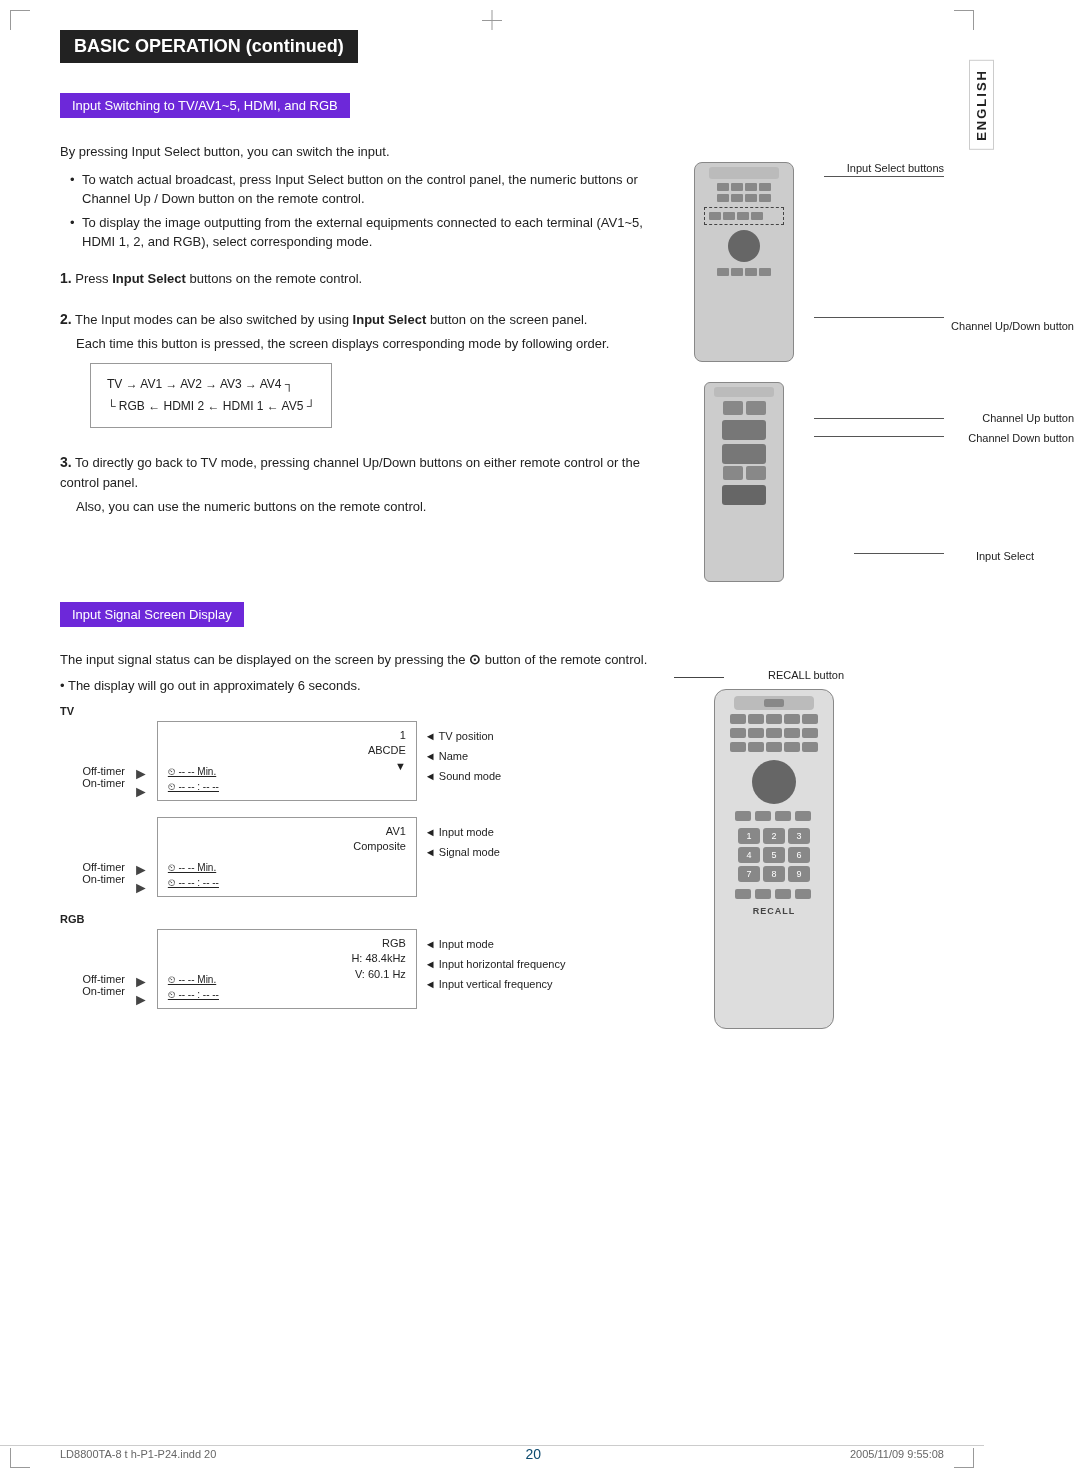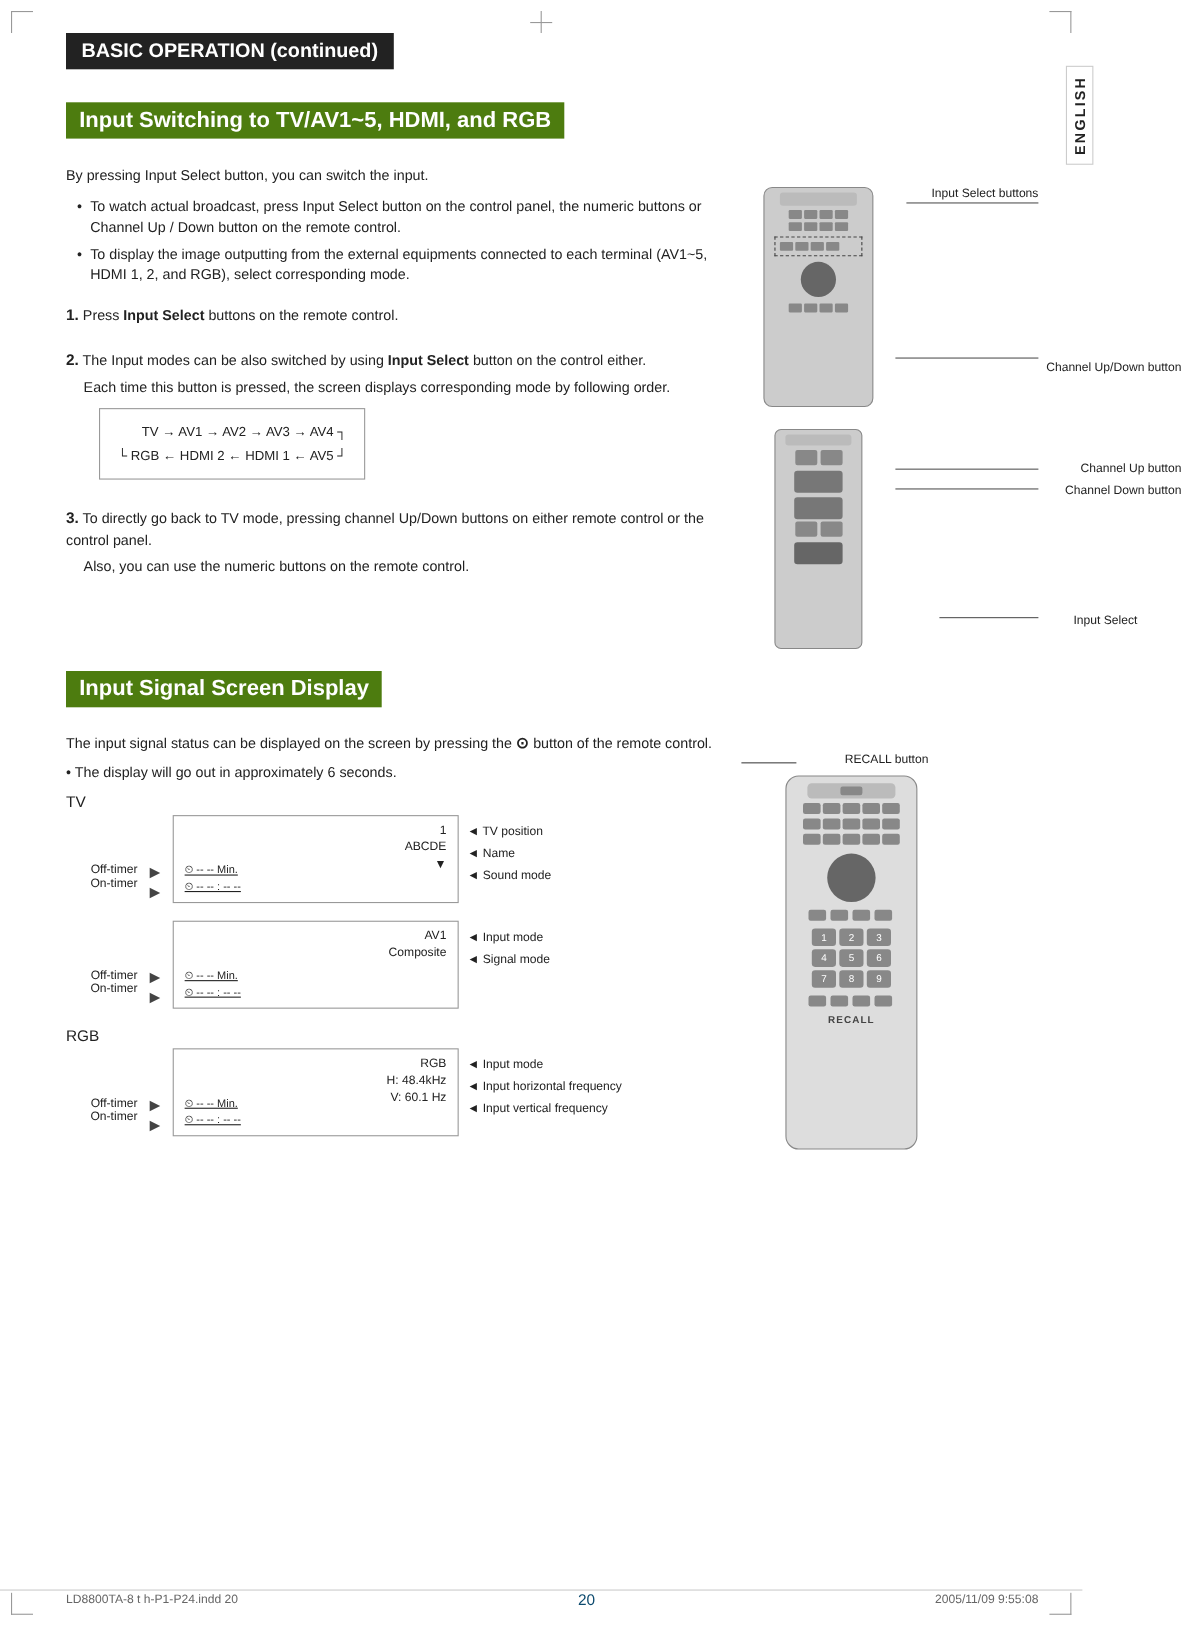--- a/index.html
+++ b/index.html
@@ -31,24 +31,24 @@
     .section-title {
       background: #222;
       color: #fff;
       font-size: 18px;
       font-weight: bold;
       padding: 6px 14px;
       display: inline-block;
       margin-bottom: 14px;
     }
     .sub-title {
-      background: #4d7c0f;
+      background: #6d28d9;
       color: #fff;
-      font-size: 20px;
-      font-weight: bold;
+      font-size: 13px;
+      font-weight: normal;
       padding: 5px 12px;
       display: inline-block;
       margin-bottom: 12px;
     }
     .content-area {
       display: flex;
       gap: 0;
     }
     .left-col {
       flex: 1;
@@ -89,21 +89,20 @@
     .bold { font-weight: bold; }
 
     
     .flow-diagram {
       border: 1px solid #999;
       padding: 10px 16px;
       display: inline-block;
       margin: 10px 0 10px 30px;
       font-size: 12px;
       line-height: 1.8;
-      text-align: right;
     }
 
     
     .english-sidebar {
       position: absolute;
       right: -10px;
       top: 60px;
       writing-mode: vertical-rl;
       transform: rotate(180deg);
       background: #fff;
@@ -128,22 +127,22 @@
     }
     .display-right {
       width: 230px;
     }
 
     
     .screen-group {
       margin-bottom: 16px;
     }
     .screen-label-bold {
-      font-weight: normal;
-      font-size: 14px;
+      font-weight: bold;
+      font-size: 11px;
       margin-bottom: 4px;
     }
     .screen-box {
       border: 1px solid #999;
       width: 260px;
       height: 80px;
       position: relative;
       background: #fff;
       flex-shrink: 0;
     }
@@ -337,21 +336,21 @@
         <span class="step-num">1.</span>
         <span> Press </span>
         <span class="bold">Input Select</span>
         <span> buttons on the remote control.</span>
       </div>
 
       <div class="step" style="margin-top:20px;">
         <span class="step-num">2.</span>
         <span> The Input modes can be also switched by using </span>
         <span class="bold">Input Select</span>
-        <span> button on the control either.</span>
+        <span> button on the screen panel.</span>
         <div style="margin-left:16px; margin-top:4px;">Each time this button is pressed, the screen displays corresponding mode by following order.</div>
 
         
         <div class="flow-diagram">
           <div>TV → AV1 → AV2 → AV3 → AV4 ┐</div>
           <div>└ RGB ← HDMI 2 ← HDMI 1 ← AV5 ┘</div>
         </div>
       </div>
 
       <div class="step">

